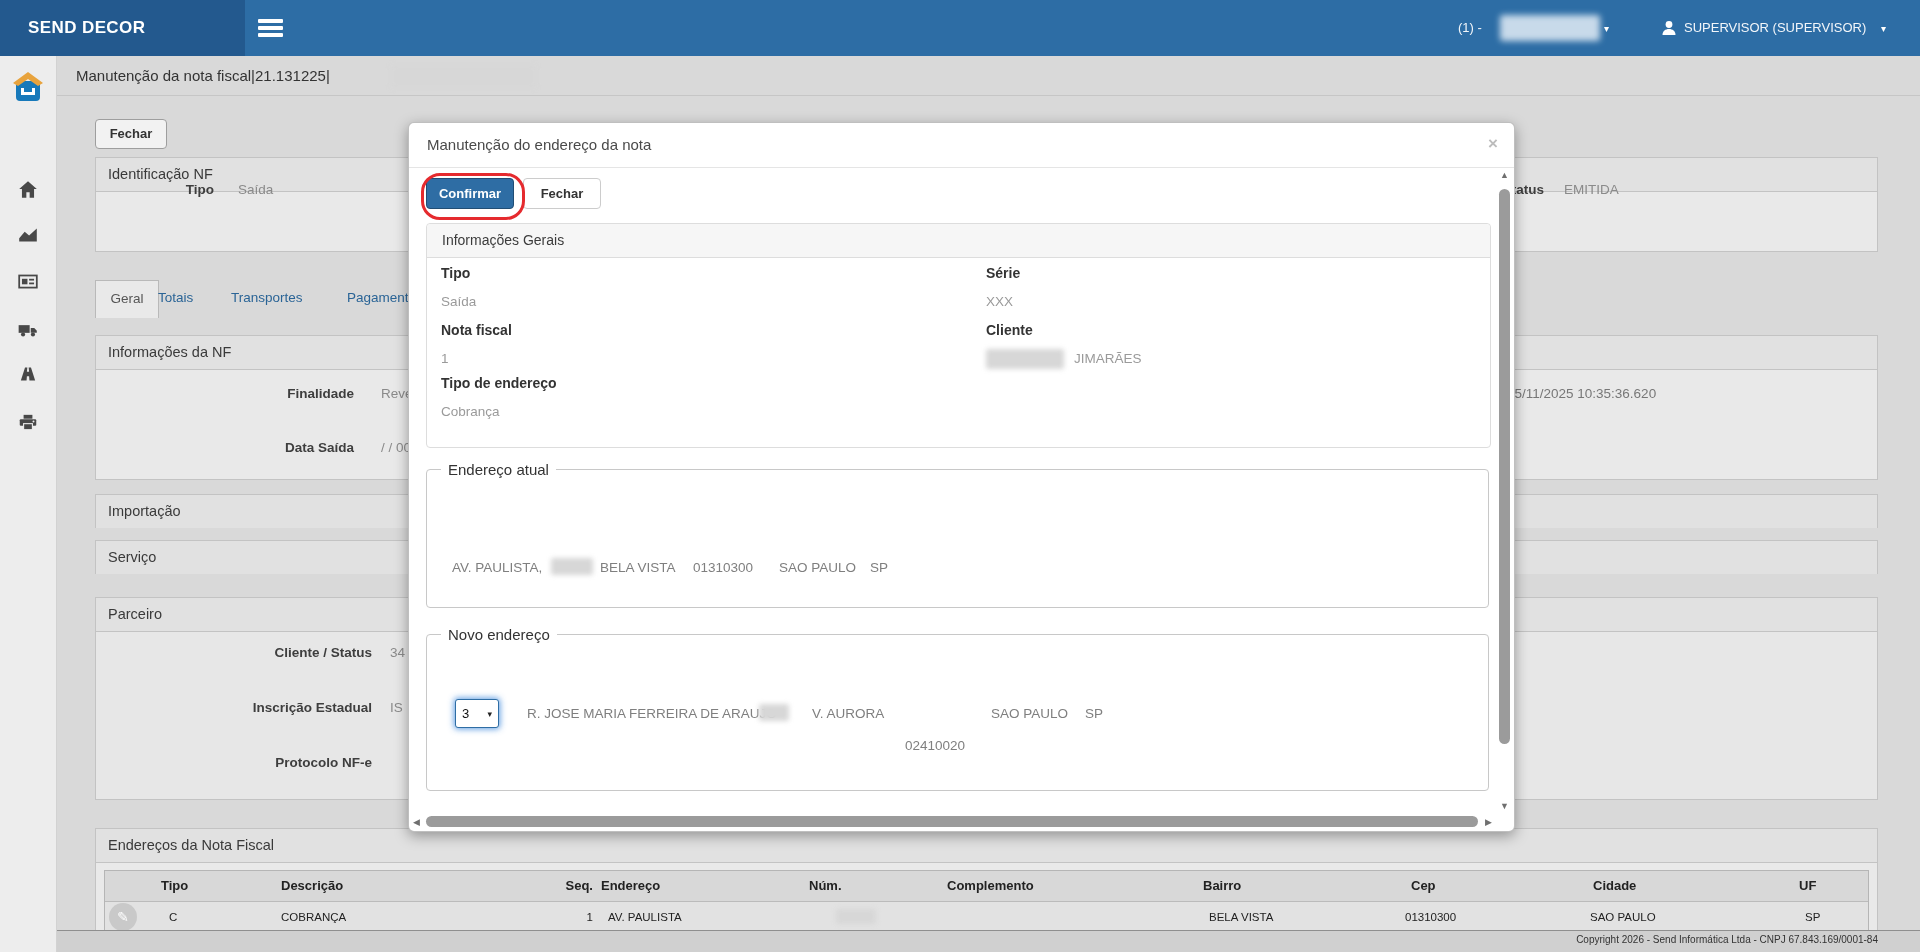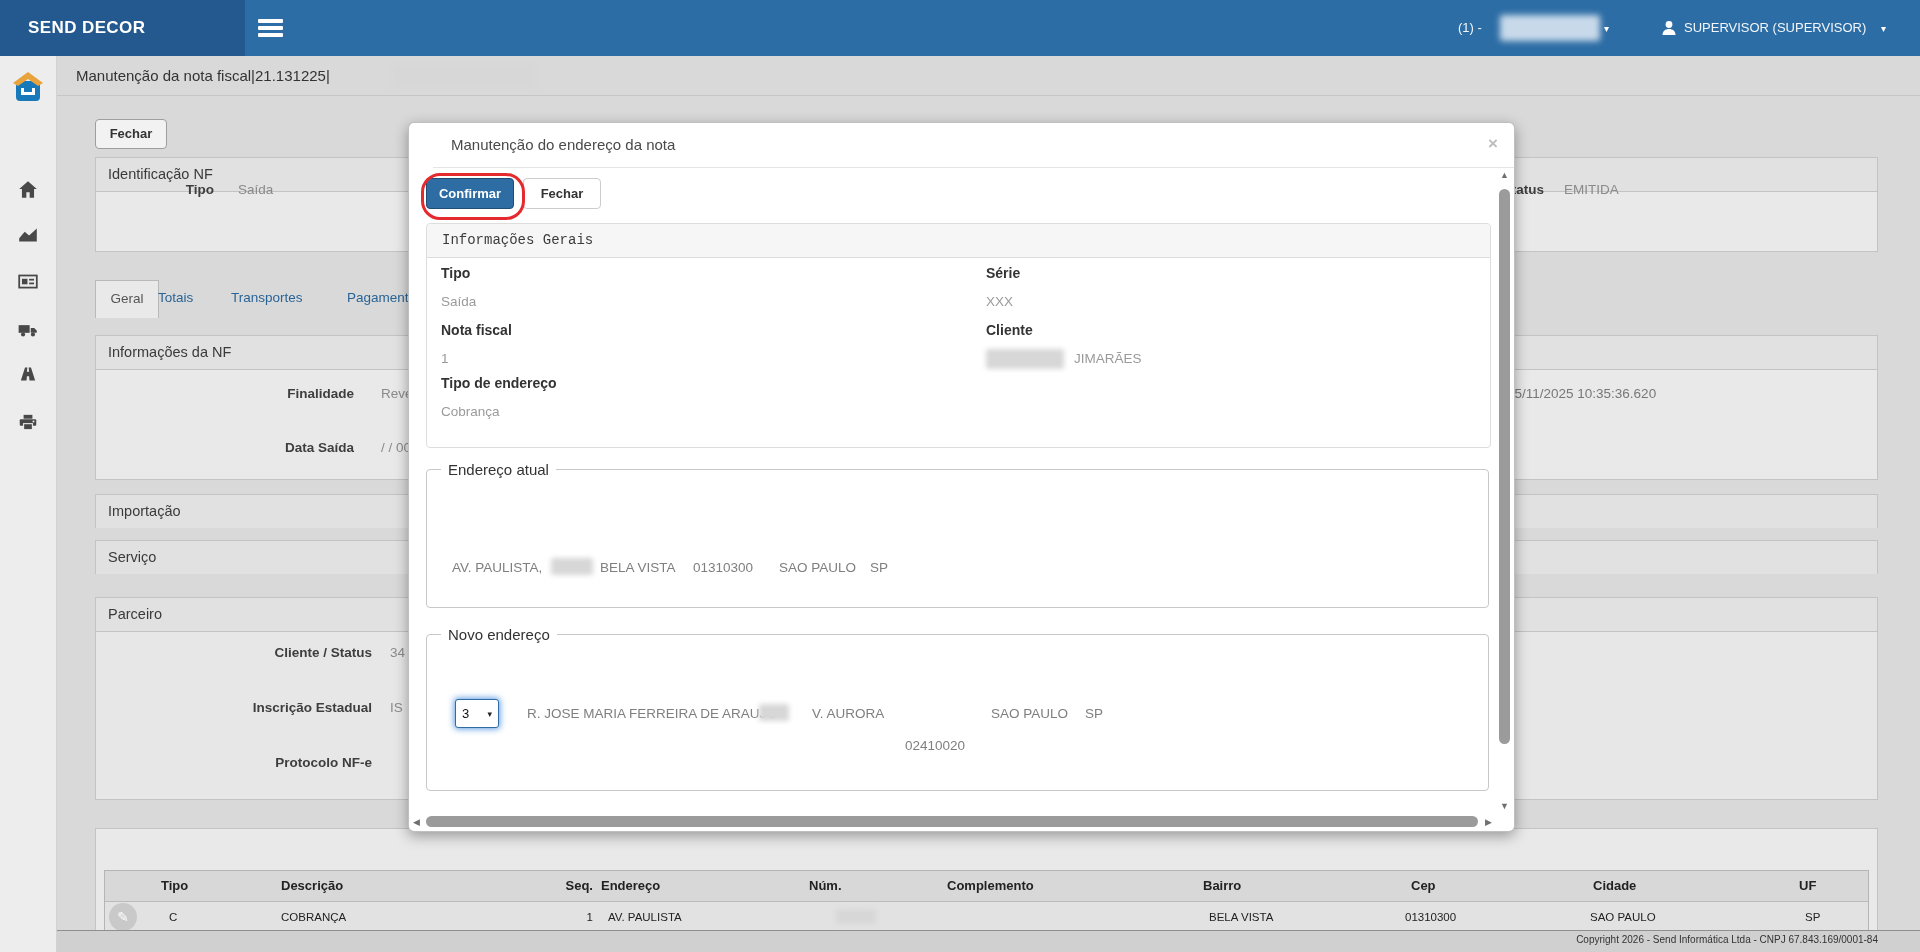--- a/index.html
+++ b/index.html
@@ -33,25 +33,25 @@
   .tab-link{position:absolute;top:10px;font-size:13.5px;color:#2a6496;cursor:pointer;}
   #tab-geral{position:absolute;left:0;top:0;width:64px;height:38px;background:#e9e9e9;border:1px solid #b9b9b9;border-bottom:none;box-sizing:border-box;text-align:center;line-height:36px;font-size:13.5px;color:#555;}
   
   .tbl-head{font-weight:bold;font-size:13px;color:#222;}
   .tbl-cell{font-size:11.5px;color:#222;}
   
   .blur{background:#d7d7d7;border-radius:2px;filter:blur(2.5px);}
   .blur-blue{background:#d9e6f2;opacity:.9;border-radius:3px;filter:blur(3px);}
   
   #modal{position:absolute;left:408px;top:122px;width:1105px;height:708px;background:#fff;border:1px solid rgba(0,0,0,.25);border-radius:6px;box-shadow:0 4px 14px rgba(0,0,0,.35);z-index:100;}
-  #modal-header{position:absolute;top:0;left:0;right:0;height:44px;border-bottom:1px solid #e5e5e5;margin-left:24px;}
+  #modal-header{position:absolute;top:0;left:0;right:0;height:44px;border-bottom:1px solid #e5e5e5;}
   #modal-title{position:absolute;left:18px;top:13px;font-size:15px;color:#4a4a4a;}
   #modal-x{position:absolute;right:16px;top:11px;font-size:17px;font-weight:bold;color:#bcbcbc;cursor:pointer;}
   .msec{position:absolute;background:#fff;border:1px solid #ddd;border-radius:4px;}
-  .msec-h{height:33px;line-height:33px;padding-left:15px;background:#f6f6f6;border-bottom:1px solid #ddd;border-radius:4px 4px 0 0;font-size:14px;color:#3c3c3c;font-family:Liberation Mono, monospace;}
+  .msec-h{height:33px;line-height:33px;padding-left:15px;background:#f6f6f6;border-bottom:1px solid #ddd;border-radius:4px 4px 0 0;font-size:14px;color:#3c3c3c;}
   .mdt{position:absolute;font-size:14px;font-weight:bold;color:#333;}
   .mdd{position:absolute;font-size:13.5px;color:#9a9a9a;}
   fieldset.fs{position:absolute;border:1px solid #c8c8c8;border-radius:4px;margin:0;padding:0;}
   fieldset.fs legend{font-size:15px;color:#333;margin-left:14px;padding:0 7px;}
   .addr{position:absolute;font-size:13.5px;color:#7f7f7f;white-space:nowrap;}
   
   #red-ring{position:absolute;left:12px;top:50px;width:98px;height:41px;border:3px solid #e52a2e;border-radius:19px;z-index:110;pointer-events:none;}
   
   .sb-arrow{position:absolute;color:#6f6f6f;font-size:9px;line-height:9px;}
   .sb-thumb{position:absolute;background:#9b9b9b;border-radius:7px;}
@@ -177,20 +177,21 @@
     <div class="rowline" style="top:102px;">
       <span class="lblbox lbl" style="left:0;width:276px;">Inscrição Estadual</span>
       <span class="abs val" style="left:294px;">IS</span>
     </div>
     <div class="rowline" style="top:157px;">
       <span class="lblbox lbl" style="left:0;width:276px;">Protocolo NF-e</span>
     </div>
   </div>
 
   <div class="panel" style="left:95px;top:828px;width:1783px;height:124px;">
+    <div class="ph">Endereços da Nota Fiscal</div>
     <div class="abs" style="left:8px;right:8px;top:41px;bottom:0;border:1px solid #b5b5b5;background:#e2e2e2;">
       <div class="abs" style="left:0;right:0;top:0;height:30px;background:#d8d8d8;border-bottom:1px solid #bbb;">
         <span class="abs tbl-head" style="left:56px;top:7px;">Tipo</span>
         <span class="abs tbl-head" style="left:176px;top:7px;">Descrição</span>
         <span class="abs tbl-head" style="left:452px;top:7px;width:36px;text-align:right;">Seq.</span>
         <span class="abs tbl-head" style="left:496px;top:7px;">Endereço</span>
         <span class="abs tbl-head" style="left:704px;top:7px;">Núm.</span>
         <span class="abs tbl-head" style="left:842px;top:7px;">Complemento</span>
         <span class="abs tbl-head" style="left:1098px;top:7px;">Bairro</span>
         <span class="abs tbl-head" style="left:1306px;top:7px;">Cep</span>

